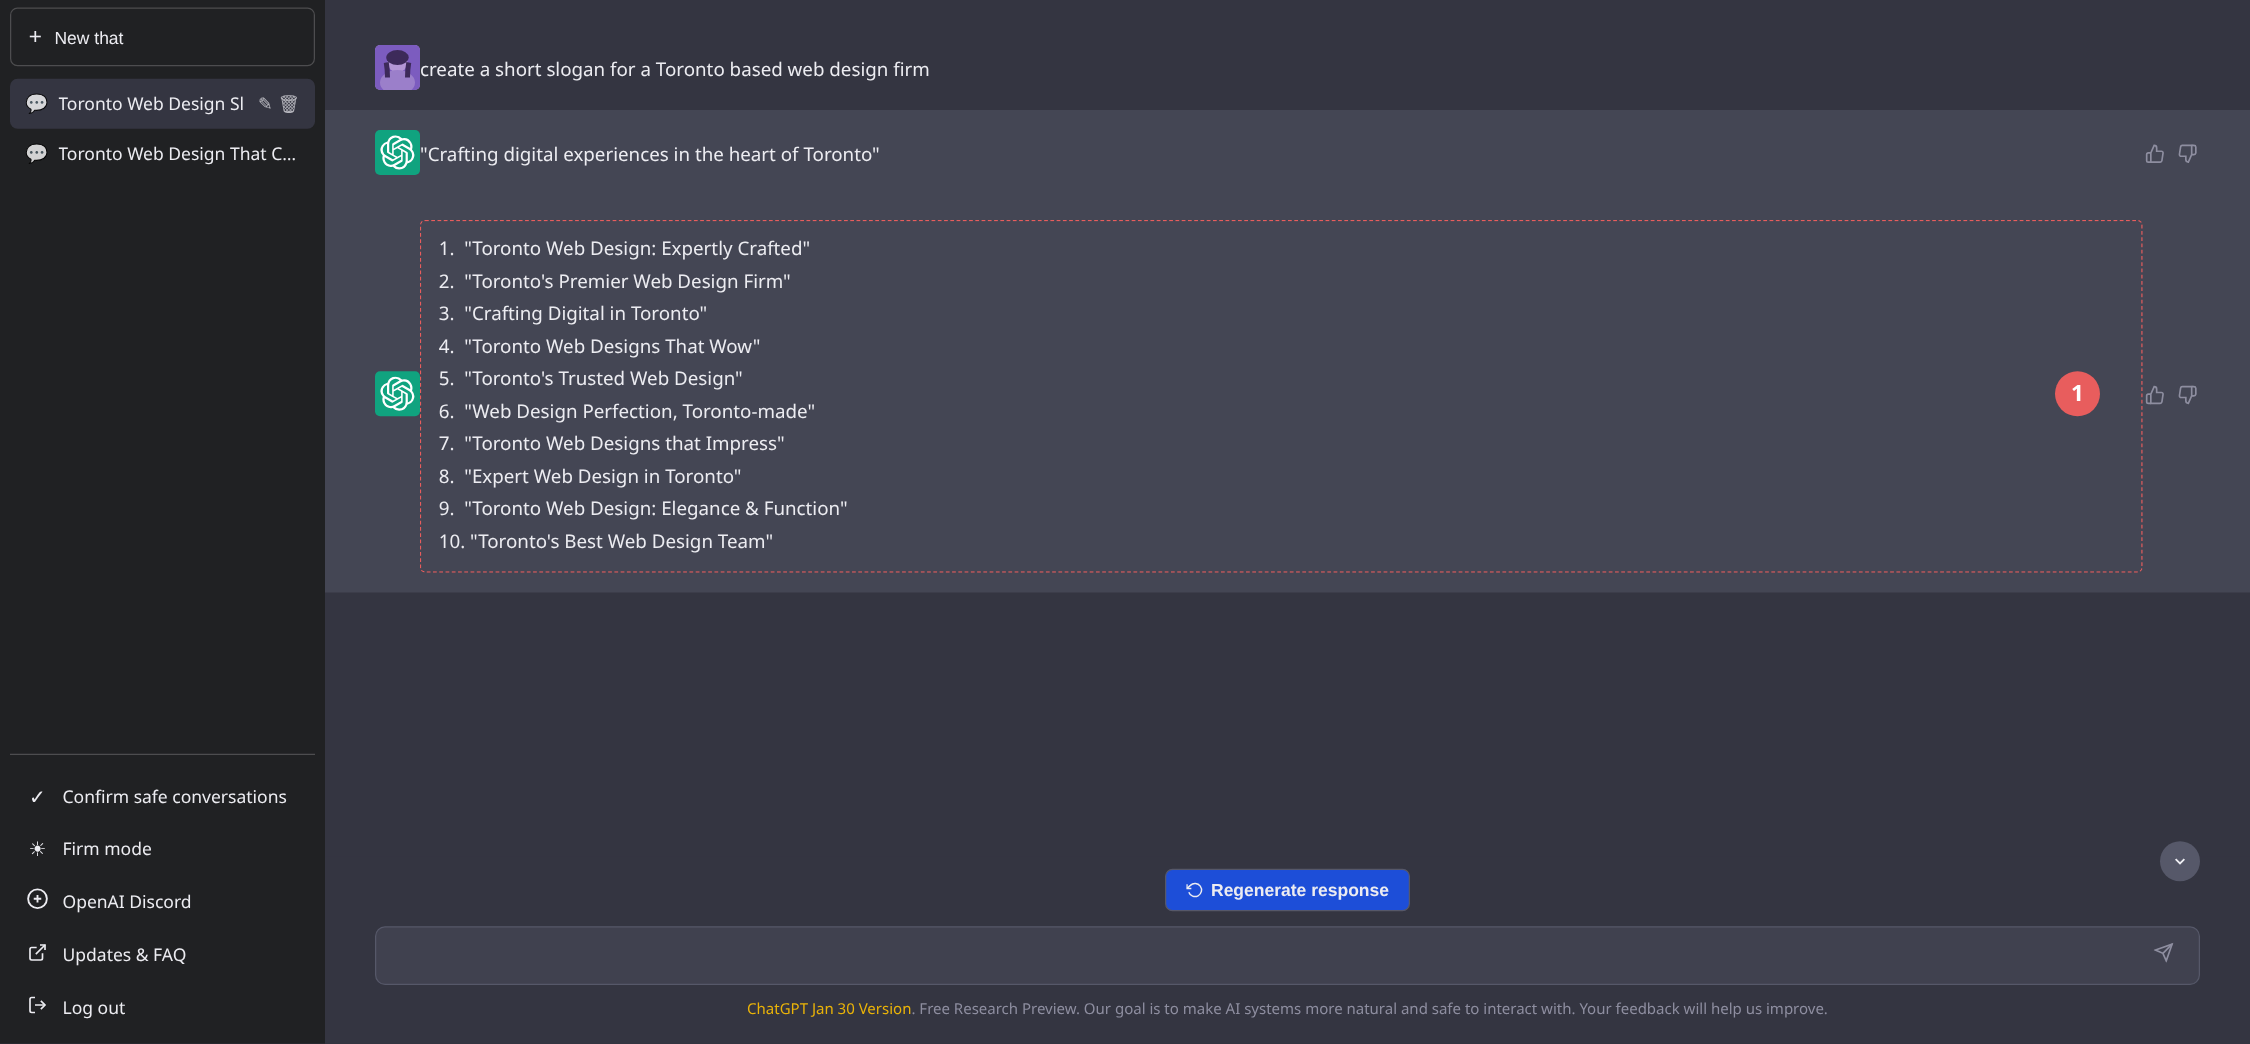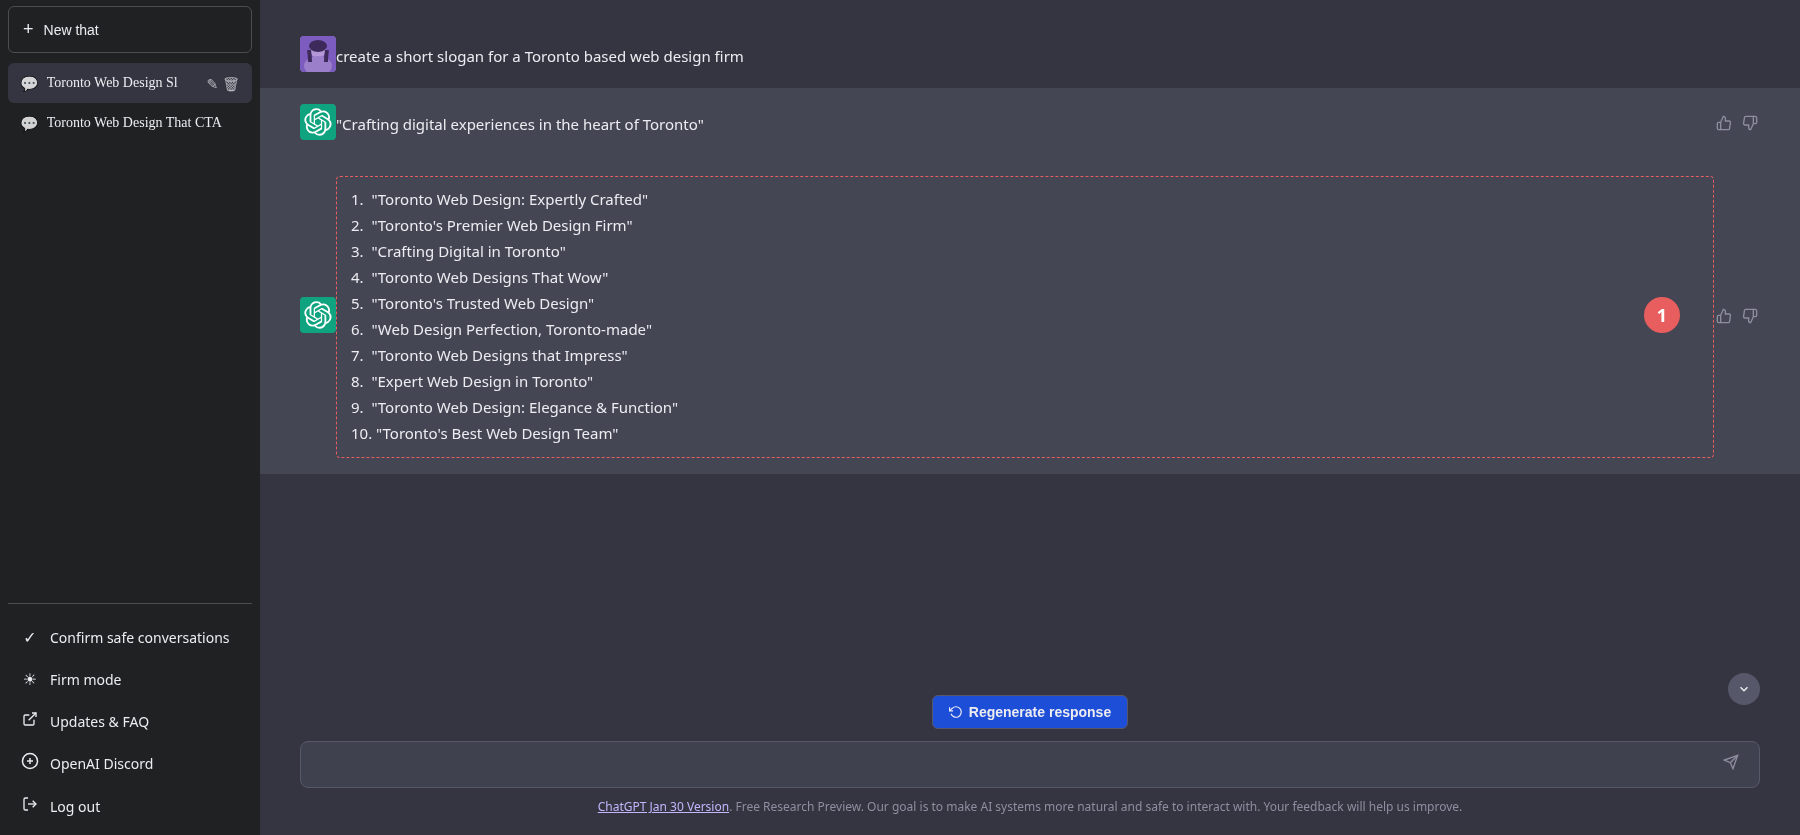--- a/index.html
+++ b/index.html
@@ -56,21 +56,20 @@
       position: relative;
     }
     .chat-item.active { background: #343541; }
 
     .chat-item-text {
       flex: 1;
       white-space: nowrap;
       overflow: hidden;
       text-overflow: ellipsis;
       font-size: 14px;
-      font-family: Liberation Serif, serif;
     }
     .chat-item-actions {
       display: flex;
       gap: 4px;
       align-items: center;
     }
     .chat-item-actions span {
       cursor: pointer;
       opacity: 0.7;
       font-size: 14px;
@@ -258,22 +257,21 @@
       padding: 2px 6px;
     }
 
     #footer-text {
       text-align: center;
       font-size: 12px;
       color: #8e8ea0;
       margin-top: 10px;
     }
     #footer-text a {
-      color: #c4b5fd;
-      text-decoration: underline;
+      color: #eab308;
     }
 
     
     #scroll-btn {
       position: absolute;
       right: 40px;
       bottom: 130px;
       background: #565869;
       border: none;
       color: #ececf1;
@@ -340,37 +338,37 @@
       <span>Confirm safe conversations</span>
     </div>
 
     <div class="sidebar-bottom-item">
       <span class="icon">☀</span>
       <span>Firm mode</span>
     </div>
 
     <div class="sidebar-bottom-item">
       <span class="icon">
+        <svg width="18" height="18" viewBox="0 0 24 24" fill="none" stroke="currentColor" stroke-width="2">
+          <circle cx="12" cy="12" r="10"></circle>
+          <path d="M8 12h8M12 8v8"></path>
+        </svg>
+      </span>
+      <span>OpenAI Discord</span>
+    </div>
+
+    <div class="sidebar-bottom-item">
+      <span class="icon">
         <svg width="16" height="16" viewBox="0 0 24 24" fill="none" stroke="currentColor" stroke-width="2">
           <path d="M18 13v6a2 2 0 01-2 2H5a2 2 0 01-2-2V8a2 2 0 012-2h6"></path>
           <polyline points="15 3 21 3 21 9"></polyline>
           <line x1="10" y1="14" x2="21" y2="3"></line>
         </svg>
       </span>
       <span>Updates &amp; FAQ</span>
-    </div>
-
-    <div class="sidebar-bottom-item">
-      <span class="icon">
-        <svg width="18" height="18" viewBox="0 0 24 24" fill="none" stroke="currentColor" stroke-width="2">
-          <circle cx="12" cy="12" r="10"></circle>
-          <path d="M8 12h8M12 8v8"></path>
-        </svg>
-      </span>
-      <span>OpenAI Discord</span>
     </div>
 
     <div class="sidebar-bottom-item">
       <span class="icon">
         <svg width="16" height="16" viewBox="0 0 24 24" fill="none" stroke="currentColor" stroke-width="2">
           <path d="M9 21H5a2 2 0 01-2-2V5a2 2 0 012-2h4"></path>
           <polyline points="16 17 21 12 16 7"></polyline>
           <line x1="21" y1="12" x2="9" y2="12"></line>
         </svg>
       </span>

